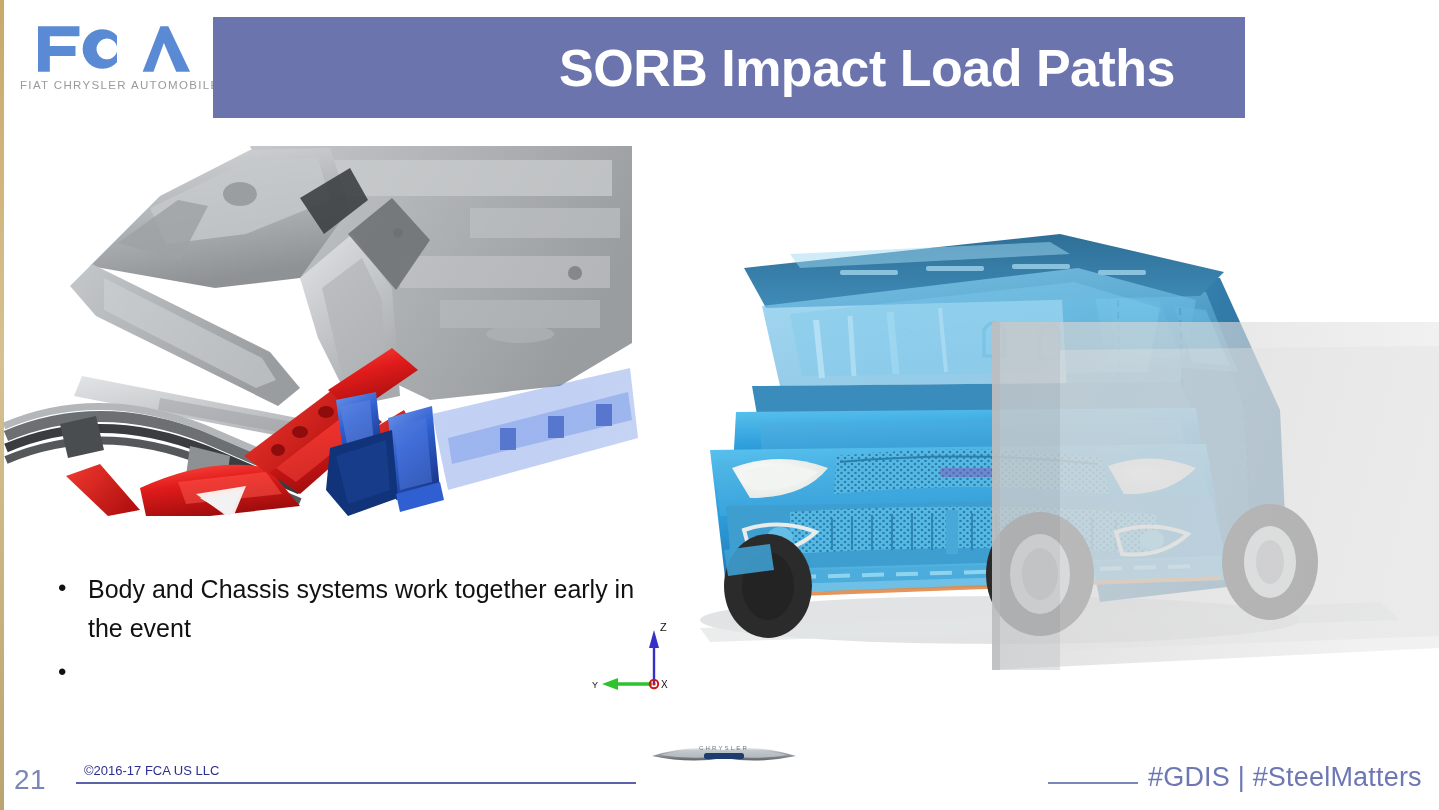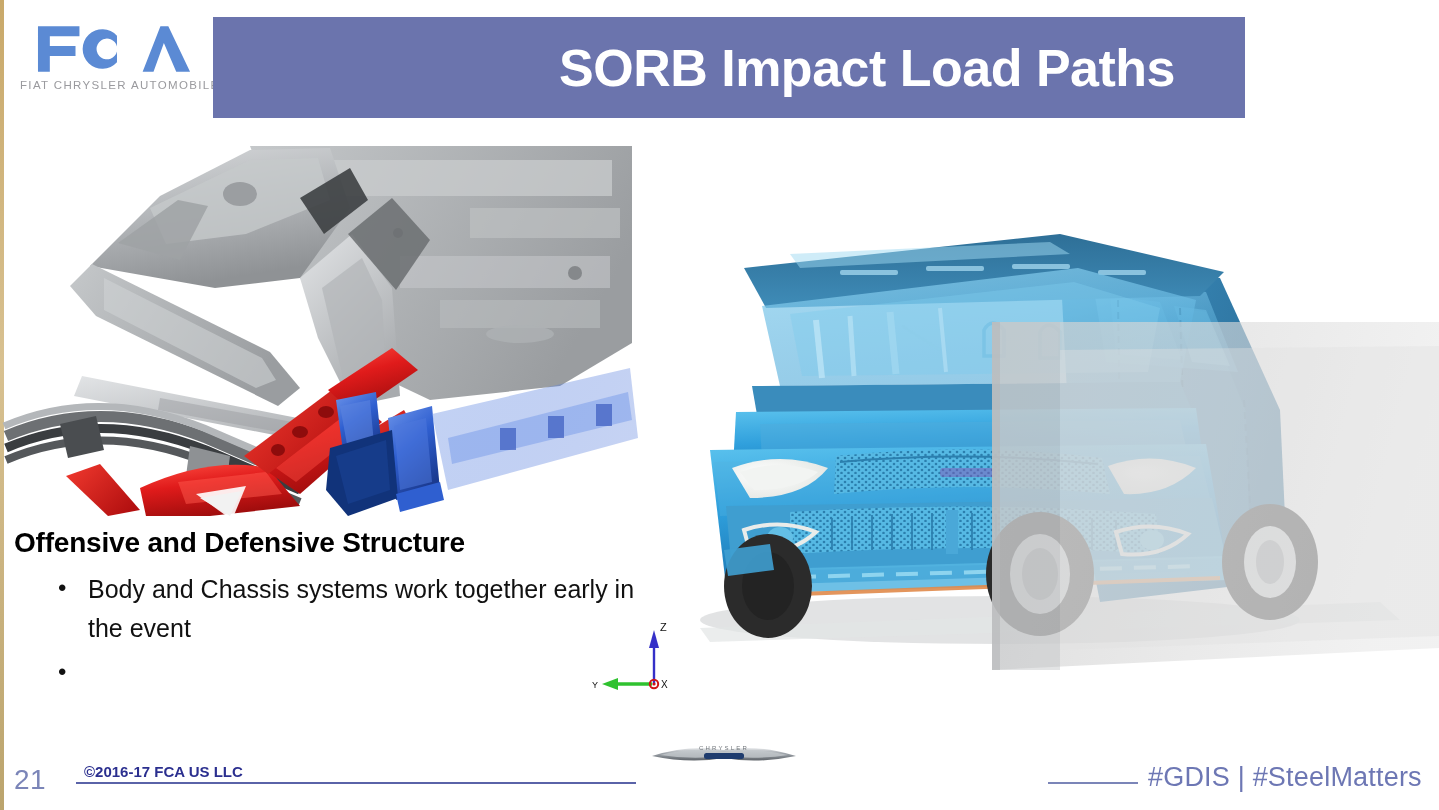--- a/index.html
+++ b/index.html
@@ -40,21 +40,21 @@
   .bullets li{position:relative;padding-left:48px;font-size:25px;color:#111;
       line-height:1.56;margin-bottom:6px;}
   .bullets li .dot{position:absolute;left:18px;top:-1px;font-size:24px;line-height:1.56;}
 
   
   .badge{position:absolute;left:650px;top:740px;width:148px;height:26px;}
 
   
   .pagenum{position:absolute;left:14px;top:764px;font-size:28px;color:#7b85b8;
       letter-spacing:0.5px;}
-  .copyright{position:absolute;left:84px;top:763px;font-size:15px;font-weight:bold;
+  .copyright{position:absolute;left:84px;top:763px;font-size:13px;font-weight:normal;
       color:#2b2f8f;white-space:nowrap;}
   .rule-left{position:absolute;left:76px;top:782px;width:560px;height:2px;background:#5a63a8;}
   .rule-right{position:absolute;left:1048px;top:782px;width:90px;height:2px;background:#7b85b8;}
   .hashtags{position:absolute;left:1148px;top:762px;font-size:27px;color:#6d77b4;
       white-space:nowrap;letter-spacing:0.2px;}
 </style>
 </head>
 <body>
 
 <div class="slide">
@@ -322,21 +322,20 @@
 
     <line x1="66" y1="66" x2="26" y2="66" stroke="#2fc22f" stroke-width="3.4"></line>
     <polygon points="16,66 32,60 32,72" fill="#2fc22f"></polygon>
     <text x="6" y="70" font-size="9" font-family="Liberation Sans, sans-serif" fill="#111">Y</text>
 
     <circle cx="68" cy="66" r="4.2" fill="none" stroke="#d01414" stroke-width="2"></circle>
     <circle cx="68" cy="66" r="1.6" fill="#d01414"></circle>
     <text x="75" y="70" font-size="10" font-family="Liberation Sans, sans-serif" fill="#111">X</text>
   </svg>
 
-  <div class="headline">Offensive and Defensive Structure</div>
 
   <ul class="bullets">
     <li>
       <span class="dot">•</span>
       <span>Body and Chassis systems work together early in the event</span>
     </li>
     <li>
       <span class="dot">•</span>
     </li>
   </ul>

